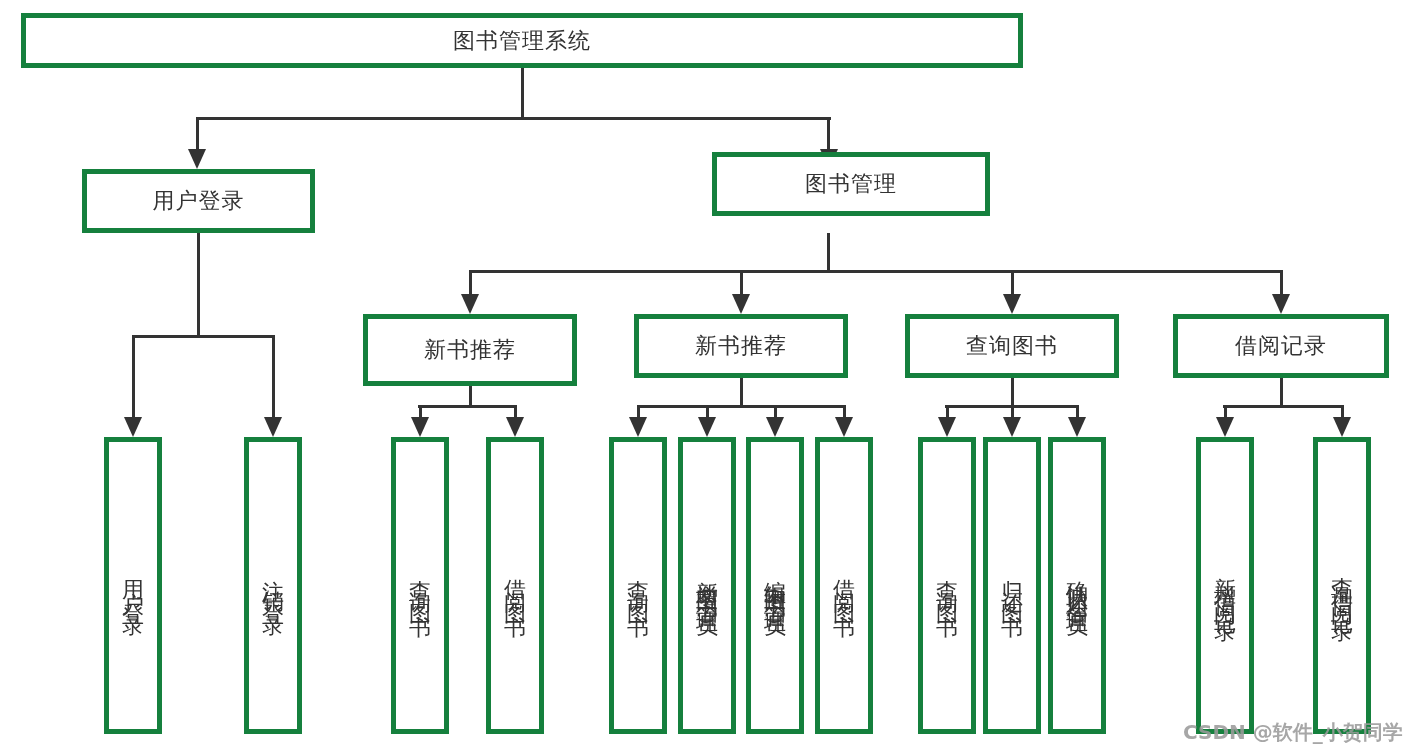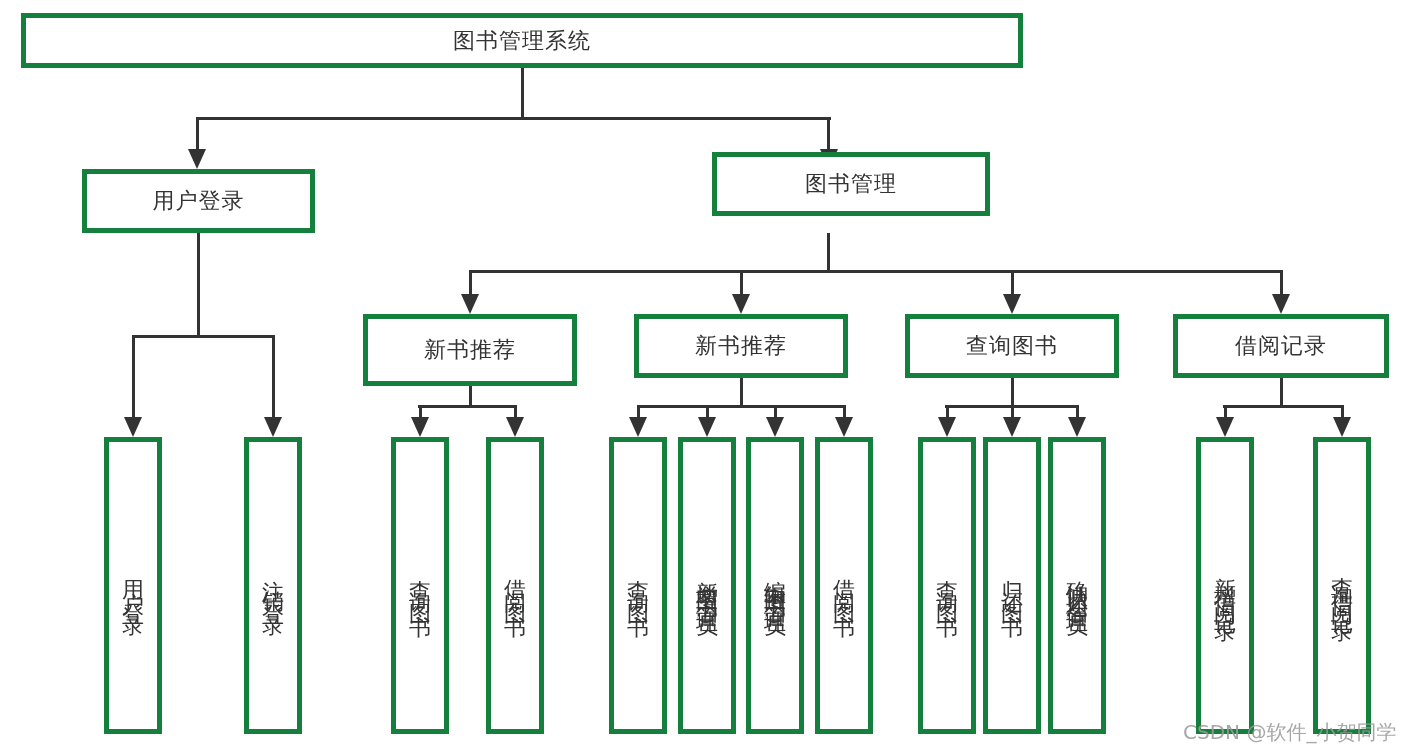--- a/index.html
+++ b/index.html
@@ -22,21 +22,21 @@
   .leaf .ls-t { letter-spacing:5px; }
   .vl { position:absolute; width:3px; background:#333; }
   .hl { position:absolute; height:3px; background:#333; }
   .ar {
     position:absolute; width:0; height:0;
     border-left:9px solid transparent; border-right:9px solid transparent;
     border-top:20px solid #333;
   }
   .wm {
     position:absolute; left:1183px; top:719px;
-    font-size:20px; color:#9b9b9b; opacity:0.88; white-space:nowrap;
+    font-size:20px; color:#9b9b9b; opacity:0.88; white-space:nowrap;font-weight:bold;
   }
 </style>
 </head>
 <body>
 
 <div class="canvas">
 
   <div class="vl" style="left:520.5px;top:68px;height:52px"></div>
   <div class="hl" style="left:195.5px;top:116.5px;width:635px"></div>
   <div class="vl" style="left:195.5px;top:118px;height:33px"></div>

